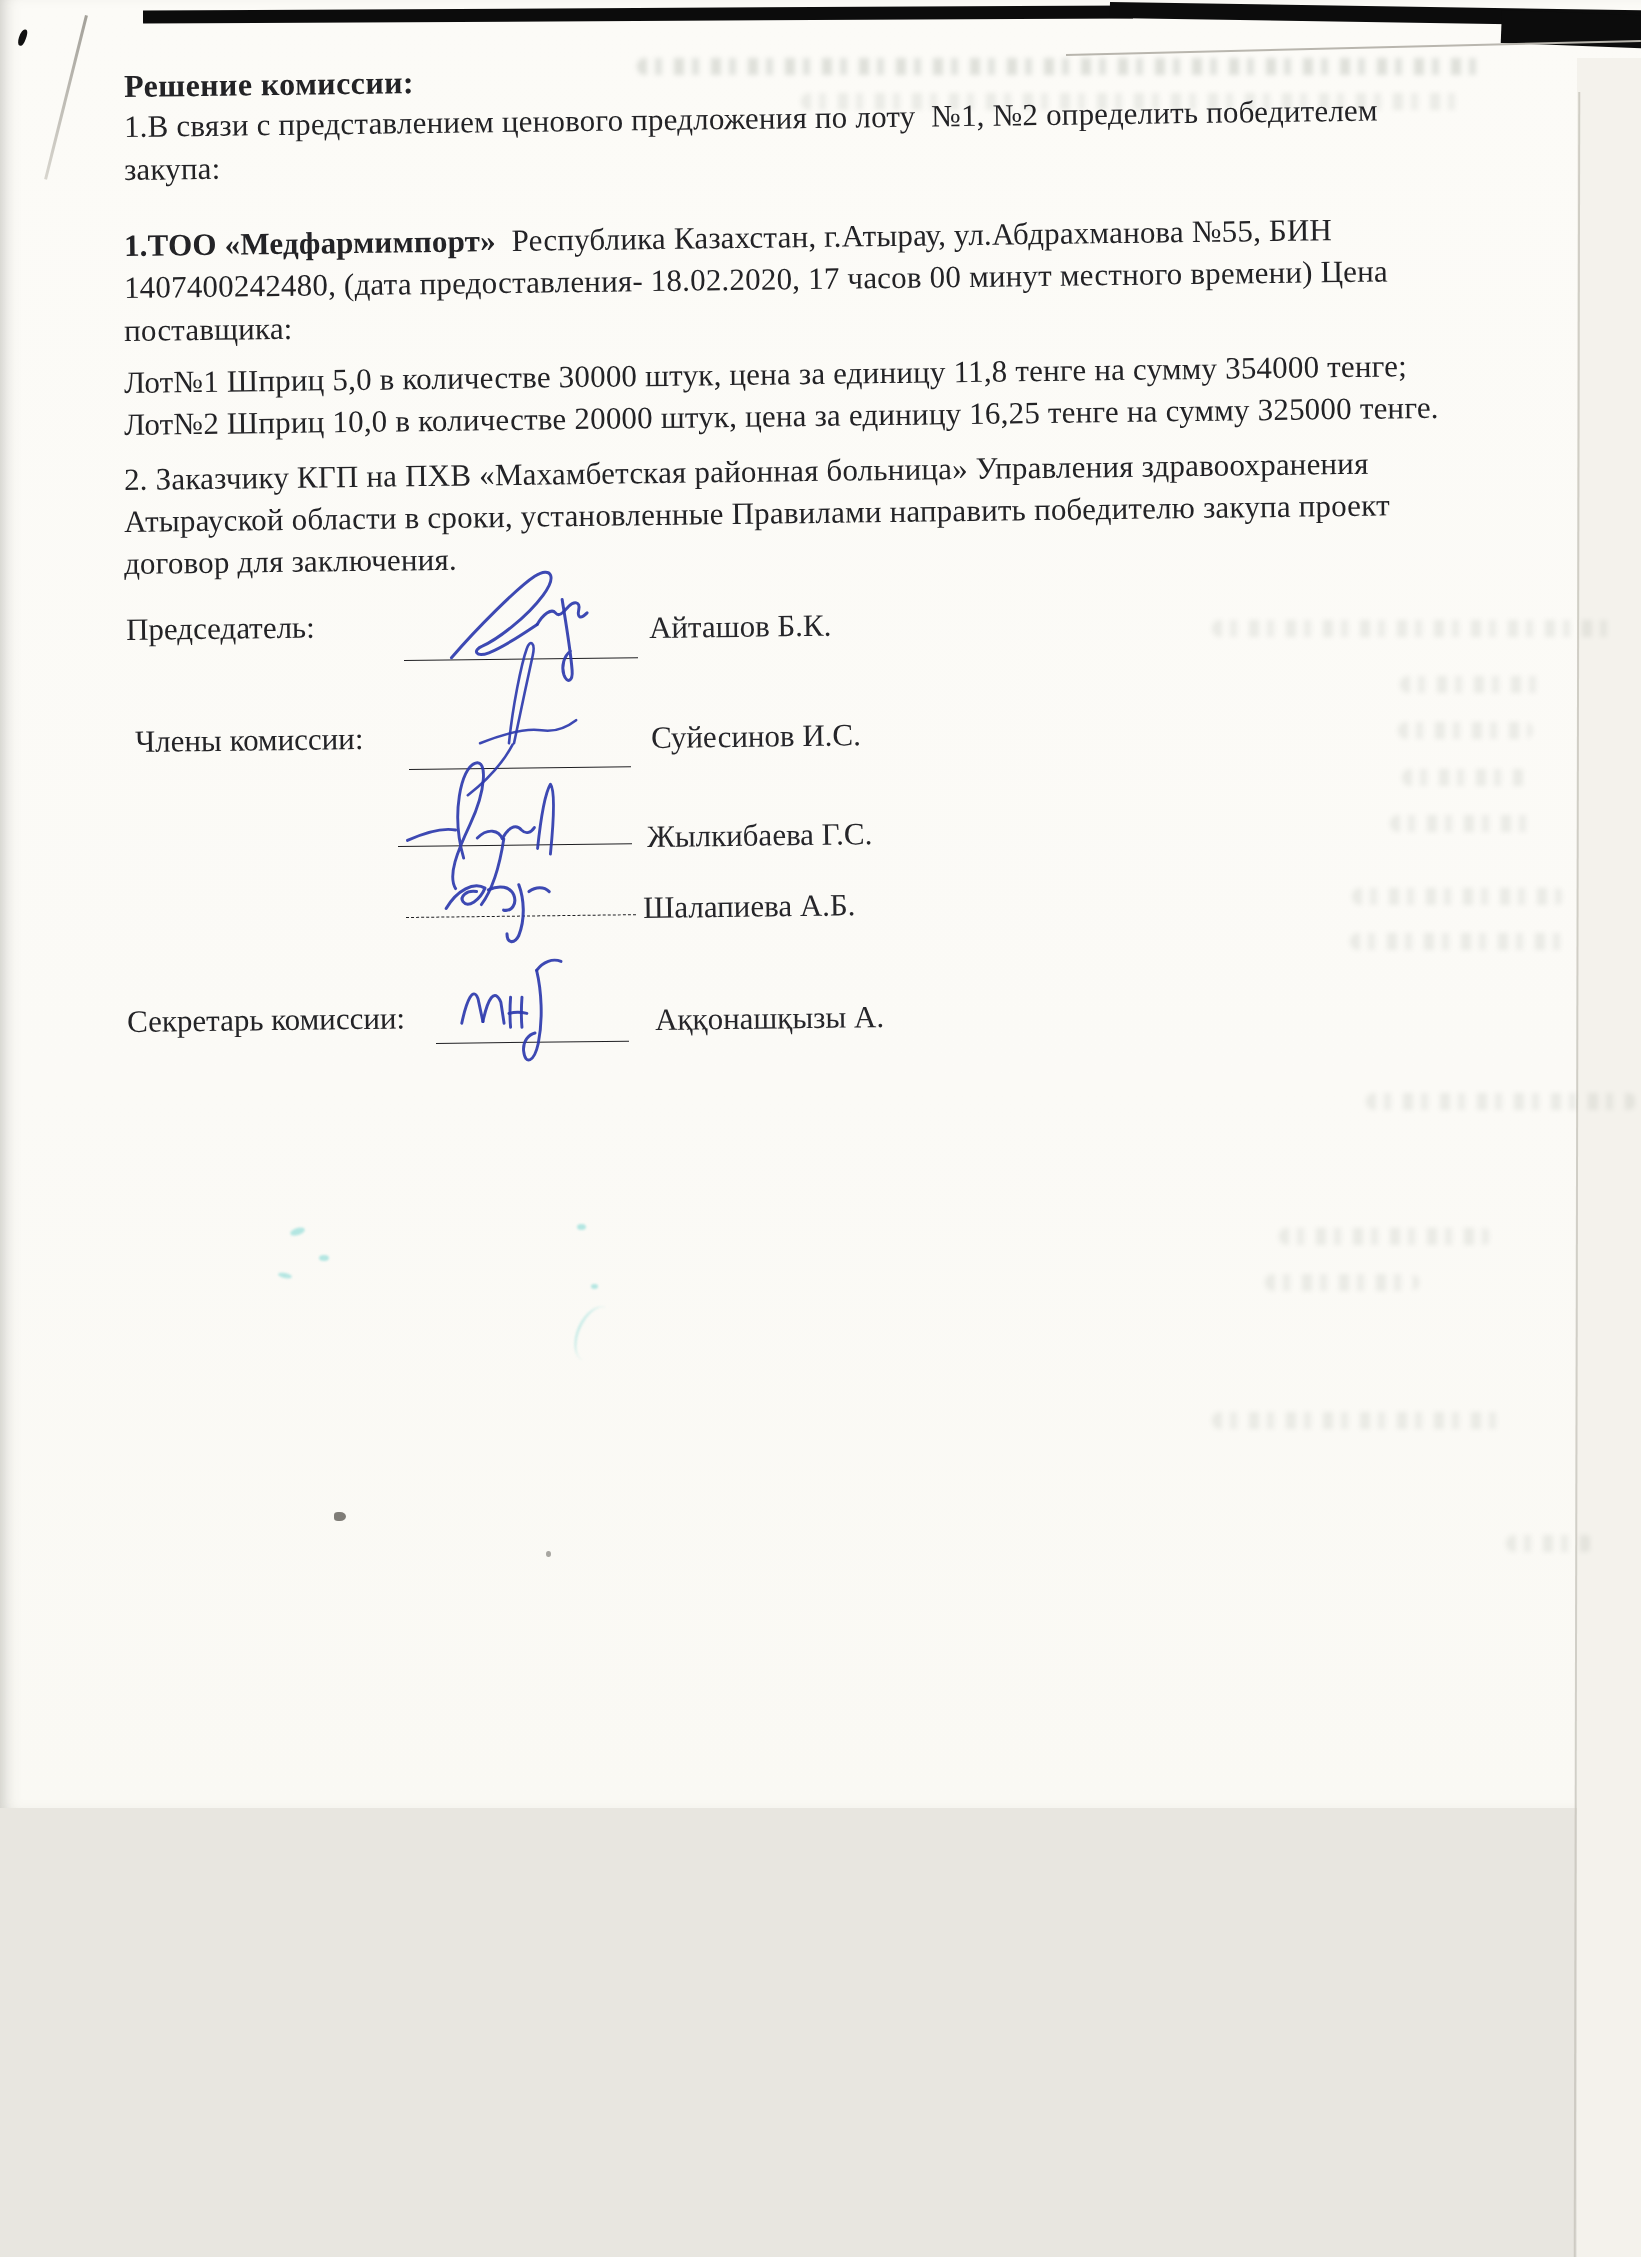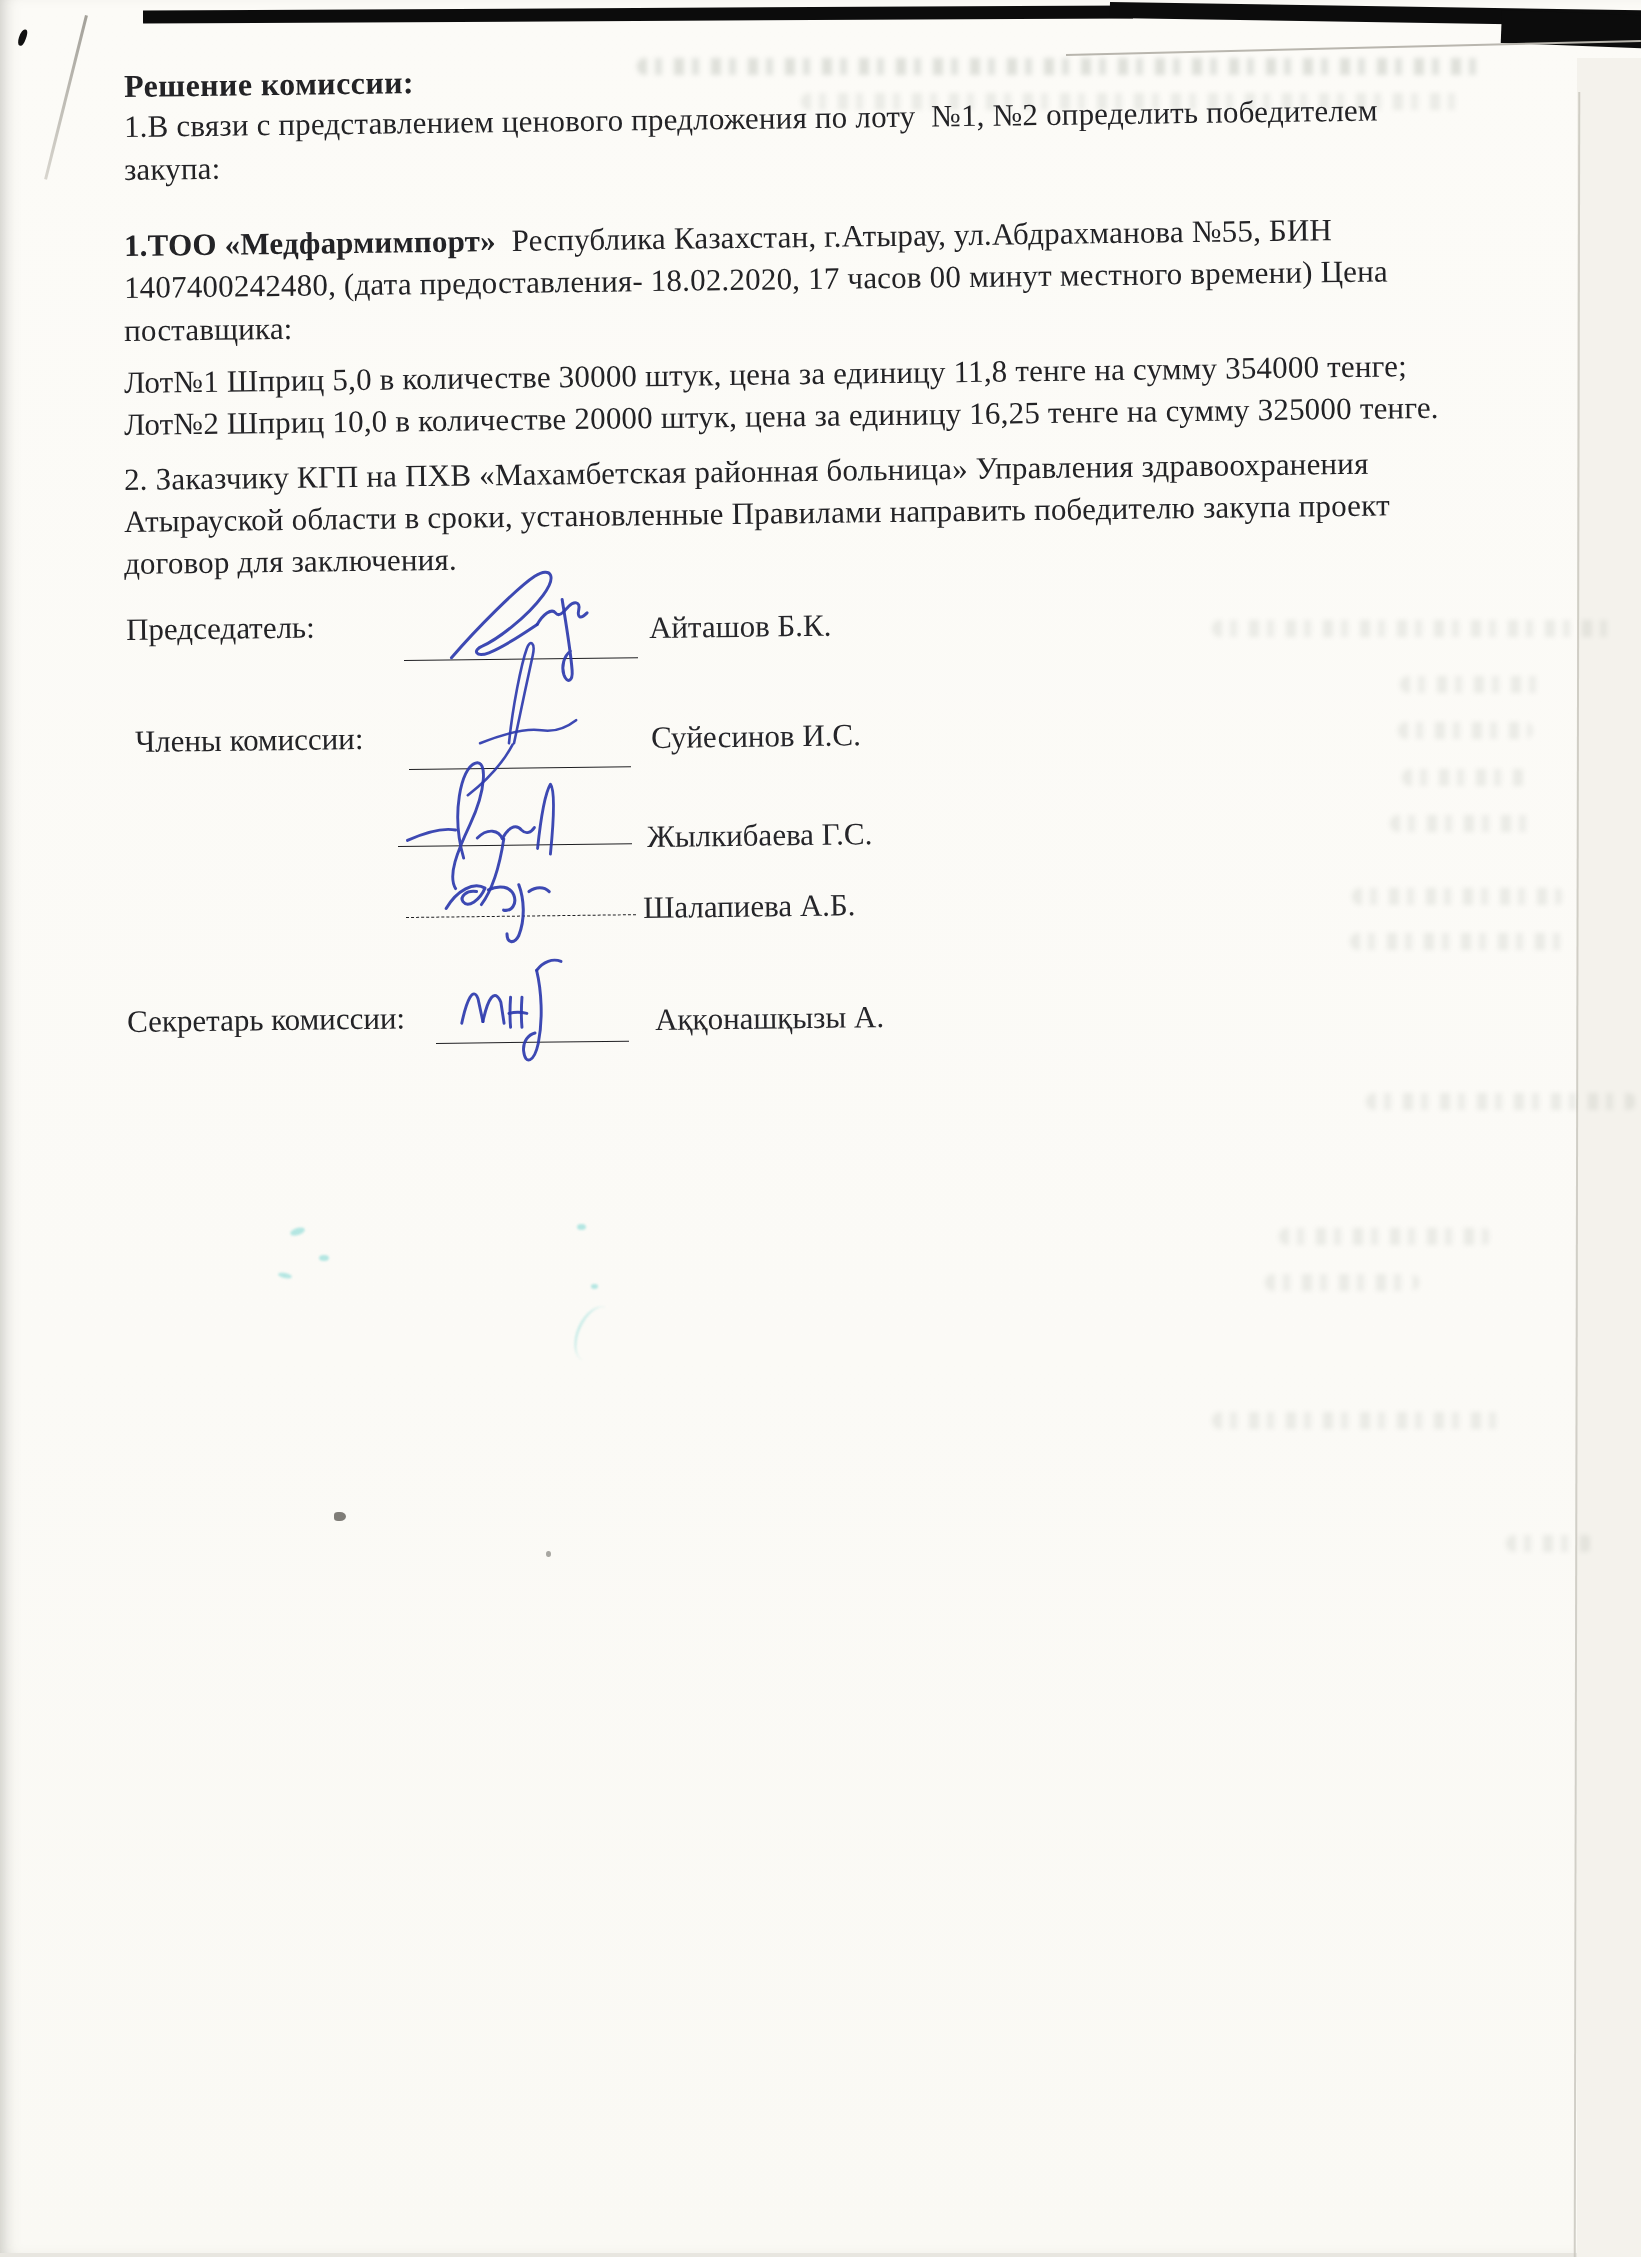--- a/index.html
+++ b/index.html
@@ -2,21 +2,21 @@
 <html><head>
 <meta charset="utf-8">
 <style>
   html,body{margin:0;padding:0;}
   body{
     width:1641px;height:2257px;position:relative;overflow:hidden;
     background:#e8e6e0;
     font-family:"Liberation Serif", serif;
   }
   .page{
-    position:absolute;left:0;top:0;width:1641px;height:2253px;
+    position:absolute;left:0;top:0;width:1641px;height:1808px;
     background:linear-gradient(180deg,#fcfbf7 0%,#fbfaf6 60%,#faf9f4 100%);
     box-shadow:inset 13.5px 0 17.4px -11.6px rgba(90,88,80,.35);
   }
   
   .edge-strip{
     position:absolute;top:58px;right:0;width:64px;height:2199px;
     background:#f4f2ec;
   }
   .vline{
     position:absolute;width:1.9px;background:#c7c4bc;opacity:.8;

